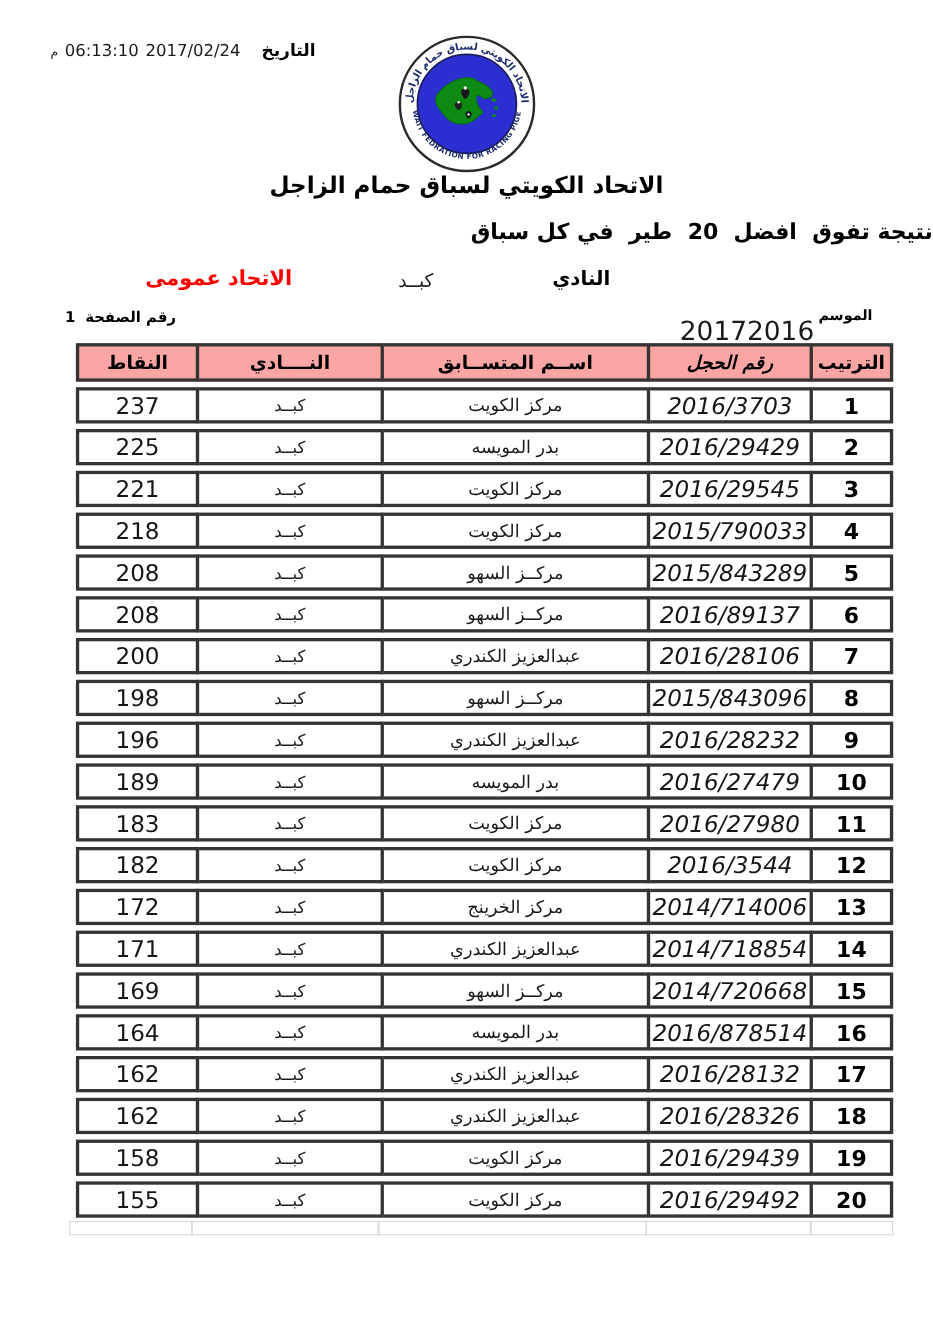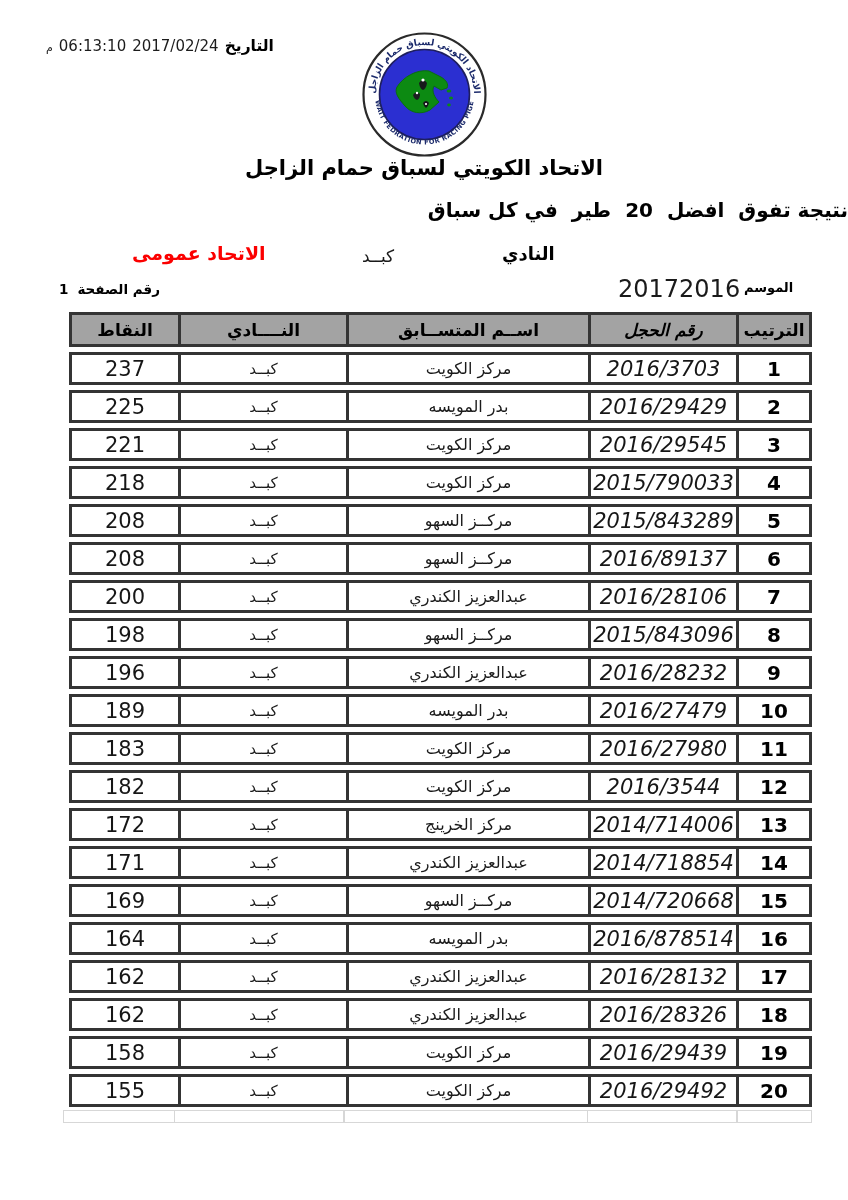--- a/index.html
+++ b/index.html
@@ -3,42 +3,42 @@
 <meta charset="utf-8">
 <style>
   html,body{margin:0;padding:0;background:#ffffff;}
   .page{
     position:relative;width:848px;height:1200px;background:#ffffff;
     font-family:"DejaVu Sans",sans-serif;color:#111;overflow:hidden;
   }
   
   .date-line{position:absolute;top:37px;left:46px;display:flex;align-items:baseline;gap:6px;font-size:15px;color:#1c1c1c;}
   .date-line .meridiem{font-size:11px;}
-  .date-line .date-label{font-weight:bold;font-size:15.5px;color:#000;}
+  .date-line .date-label{font-weight:bold;font-size:15.5px;margin-left:13px;color:#000;}
   
   .logo{position:absolute;left:361px;top:31px;width:127px;height:127px;}
   
   .title1{position:absolute;top:156px;left:0;width:848px;text-align:center;font-size:21px;font-weight:bold;color:#000;}
   .title2{position:absolute;top:198px;left:0;width:848px;text-align:right;font-size:20px;font-weight:bold;color:#000;white-space:pre;}
   .club-label{position:absolute;left:502px;top:243px;font-size:18px;font-weight:bold;color:#000;}
   .club-value{position:absolute;left:362px;top:246px;font-size:17px;color:#1a1a1a;}
   .fed-note{position:absolute;left:132px;top:242px;font-size:19px;font-weight:bold;color:#fb0000;}
   .page-line{position:absolute;left:59px;top:281px;display:flex;gap:9px;font-size:13.5px;font-weight:bold;color:#000;align-items:baseline;}
-  .season-value{position:absolute;left:618px;top:275px;font-size:24px;color:#1a1a1a;}
+  .season-value{position:absolute;left:618px;top:287px;font-size:24px;color:#1a1a1a;}
   .season-label{position:absolute;left:744px;top:280px;font-size:13px;font-weight:bold;color:#000;}
   
   .rtable{position:absolute;left:45px;top:312px;width:767px;direction:rtl;}
   .trow{display:flex;margin-bottom:5px;}
   .cell{
     box-sizing:border-box;border:3px solid #343434;height:33px;
     display:flex;align-items:center;justify-content:center;background:#fff;
     overflow:hidden;
   }
   .cell + .cell{margin-right:-3px;}
-  .thead .cell{height:35px;background:#a3a3a3;font-weight:bold;font-size:17px;color:#000;}
+  .thead .cell{height:35px;background:#fca5a5;font-weight:bold;font-size:17px;color:#000;}
   .c-rank{width:76px;text-align:center;}
   .c-ring{width:151px;font-style:italic;}
   .c-name{width:245px;}
   .c-club{width:171px;}
   .c-points{width:112px;}
   .num{font-size:21px;color:#161616;}
   .rank-num{font-size:20px;font-weight:bold;color:#000;}
   .ar-cell{font-size:16px;color:#1a1a1a;}
   .club-cell{font-size:15px;color:#1a1a1a;}
   

